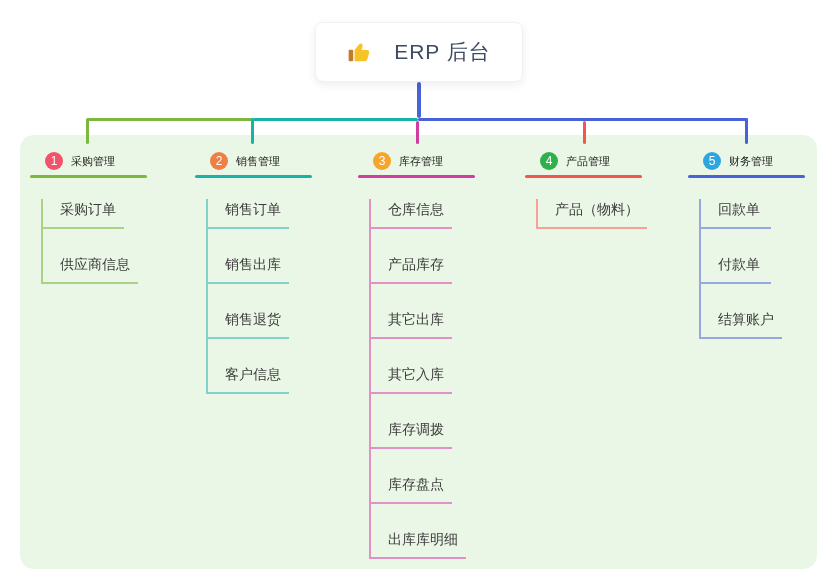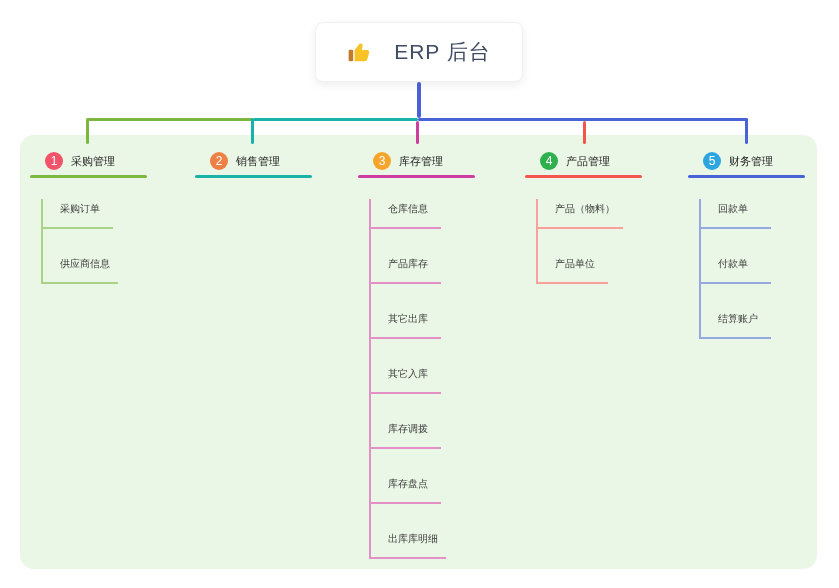--- a/index.html
+++ b/index.html
@@ -64,21 +64,21 @@
     margin-left: 11px;
     border-left: 2px solid var(--light);
     width: fit-content;
   }
   .child {
     margin-top: 25px;
     padding: 0 8px 8px 17px;
     border-bottom: 2px solid var(--light);
     width: fit-content; min-width: 70px;
     white-space: nowrap;
-    font-size: 10px; line-height: 20px; color: #3c3c3c;
+    font-size: 14px; line-height: 20px; color: #3c3c3c;
   }
   .child:first-child { margin-top: 21px; }
 </style>
 </head>
 <body>
 
 <div class="canvas">
 
   <div class="panel"></div>
 
@@ -113,20 +113,26 @@
       <div class="child">供应商信息</div>
     </div>
   </div>
 
   <div class="branch b2" style="--line: #17b3a8; --light: #80d2cb; --badge: #ee8045;">
     <div class="branch-title">
       <span class="badge">2</span>
       <span class="branch-label">销售管理</span>
     </div>
     <div class="branch-underline"></div>
+    <div class="children">
+      <div class="child">销售订单</div>
+      <div class="child">销售出库</div>
+      <div class="child">销售退货</div>
+      <div class="child">客户信息</div>
+    </div>
   </div>
 
   <div class="branch b3" style="--line: #cf3da0; --light: #e390c6; --badge: #f7a42a;">
     <div class="branch-title">
       <span class="badge">3</span>
       <span class="branch-label">库存管理</span>
     </div>
     <div class="branch-underline"></div>
     <div class="children">
       <div class="child">仓库信息</div>
@@ -140,21 +146,20 @@
   </div>
 
   <div class="branch b4" style="--line: #f4564c; --light: #f8a099; --badge: #2eb04c;">
     <div class="branch-title">
       <span class="badge">4</span>
       <span class="branch-label">产品管理</span>
     </div>
     <div class="branch-underline"></div>
     <div class="children">
       <div class="child">产品（物料）</div>
-      <div class="child">产品单位</div>
     </div>
   </div>
 
   <div class="branch b5" style="--line: #4a62d8; --light: #95a8e0; --badge: #2da6e0;">
     <div class="branch-title">
       <span class="badge">5</span>
       <span class="branch-label">财务管理</span>
     </div>
     <div class="branch-underline"></div>
     <div class="children">

